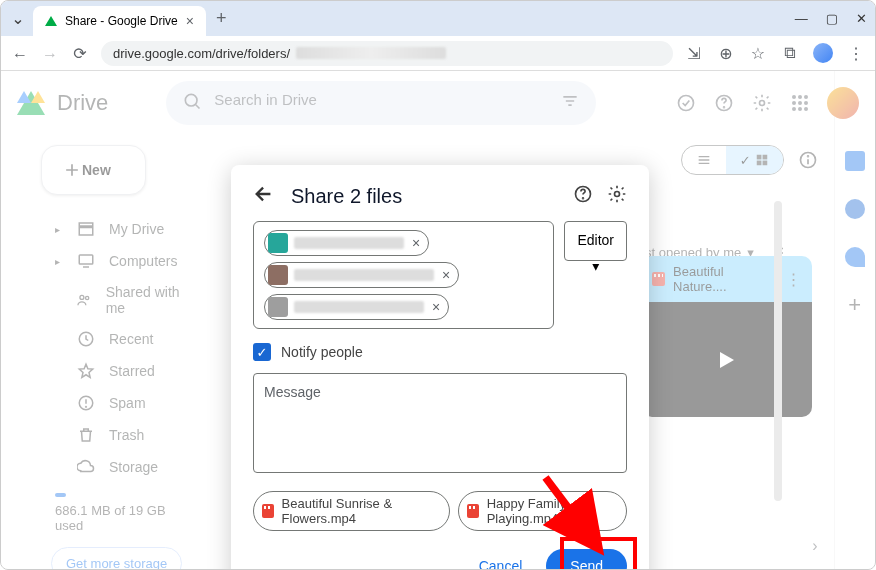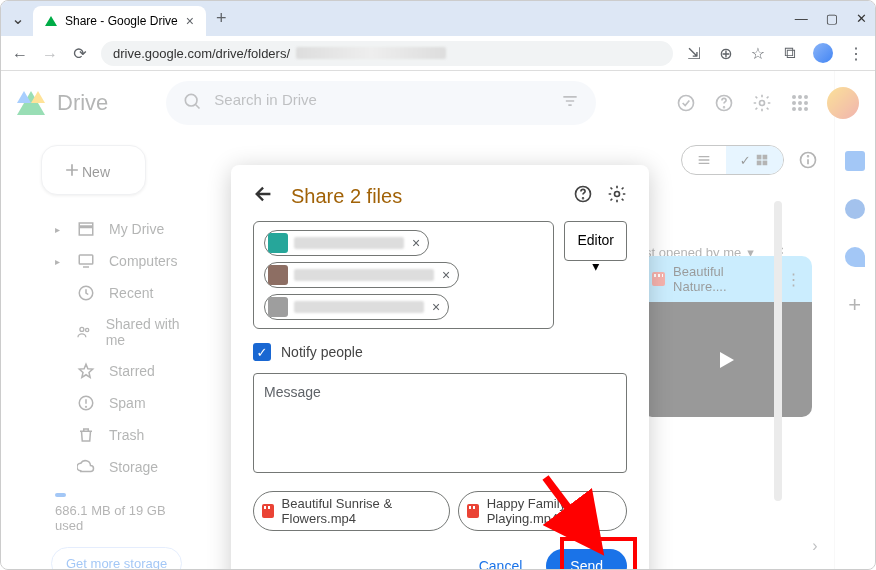--- a/index.html
+++ b/index.html
@@ -33,21 +33,21 @@
     .drive-title { font-size: 22px; color: #444746; }
     .search-bar { margin-left: 50px; background: #e9eef6; border-radius: 24px; padding: 10px 16px; display: flex; align-items: flex-start; gap: 12px; width: 430px; }
     .search-bar span.txt { color: #5f6368; font-size: 15px; }
     .filter-icon { margin-left: auto; }
     .hdr-icons { margin-left: auto; display:flex; gap:16px; align-items:center; }
     .hdr-icons .ic { width:22px; height:22px; color:#5f6368; display:flex; align-items:center; justify-content:center; }
     .avatar-hdr { width:32px; height:32px; border-radius:50%; background: linear-gradient(135deg,#f4b400,#db4437); }
     
     
     .sidebar { width: 210px; padding: 74px 10px 12px 10px; display:flex; flex-direction:column; }
-    .new-btn { background:#fff; border:1px solid #dadce0; border-radius:16px; padding: 14px 20px; display:flex; align-items:flex-end; gap:0; font-size:14px; box-shadow: 0 1px 3px rgba(0,0,0,0.15); width: 105px; margin-bottom:18px; }
+    .new-btn { background:#fff; border:1px solid #dadce0; border-radius:16px; padding: 14px 20px; display:flex; align-items:center; gap:0; font-size:14px; box-shadow: 0 1px 3px rgba(0,0,0,0.15); width: 105px; margin-bottom:18px;font-weight:bold; }
     .side-item { display:flex; align-items:center; gap:14px; padding: 7px 14px; font-size:14px; color:#444746; border-radius: 20px; }
     .side-item .arrow { width:8px; color:#444; font-size:10px; }
     .side-item.noarr .arrow { visibility:hidden; }
     .side-sep { height: 14px; }
     .storage-line { margin: 10px 14px 4px 14px; height:4px; background:#e0e0e0; border-radius:2px; position:relative; }
     .storage-line::before { content:''; position:absolute; left:0; top:0; height:4px; width:8%; background:#1a73e8; border-radius:2px; }
     .storage-txt { font-size:13px; color:#444; padding: 6px 14px; }
     .get-more { border:1px solid #bdd3f9; color:#1a73e8; border-radius:20px; padding:8px 14px; font-size:13px; margin: 8px 10px; background:transparent; width:fit-content;}
     
     
@@ -67,21 +67,21 @@
     .preview-body { width:170px; height:115px; background:#000; display:flex; align-items:center; justify-content:center; border-radius:0 0 10px 10px;}
     .play { width:0; height:0; border-left:14px solid #fff; border-top:8px solid transparent; border-bottom:8px solid transparent; }
     
     
     .rrail { width: 48px; border-left:1px solid #eee; display:flex; flex-direction:column; align-items:center; padding-top:80px; gap:28px; }
     .rrail .r-ic { width:20px; height:20px; border-radius:3px; }
     
     
     .modal { position: absolute; z-index: 20; left: 230px; top: 94px; width: 418px; background: #fff; border-radius: 8px; box-shadow: 0 4px 24px rgba(0,0,0,0.2); padding: 18px 22px; }
     .modal-head { display:flex; align-items:center; gap:16px; margin-bottom: 12px; }
-    .modal-title { font-size: 20px; color:#a16207; }
+    .modal-title { font-size: 20px; color:#0f172a; }
     .modal-head .right { margin-left:auto; display:flex; gap:14px; }
     
     .people-row { display:flex; gap:10px; align-items:flex-start; }
     .people-box { border:1px solid #747775; border-radius:6px; padding:8px 10px; flex:1; display:flex; flex-wrap:wrap; gap:6px; }
     .chip { border:1px solid #747775; border-radius:20px; padding:2px 6px 2px 3px; display:flex; align-items:center; gap:6px; font-size:13px; }
     .chip-av { width:20px; height:20px; border-radius:3px; }
     .chip-blur { width:110px; height:12px; background:#ddd; filter:blur(1px); border-radius:2px;}
     .chip .x { color:#5f6368; padding:0 2px; font-size:14px;}
     .role-sel { border:1px solid #747775; border-radius:4px; padding:10px 12px; font-size:14px; display:flex; align-items:center; gap:10px; height:40px;flex-direction:column;}
     
@@ -221,33 +221,33 @@
         <svg width="18" height="18" viewBox="0 0 24 24" fill="none" stroke="#444" stroke-width="2">
           <rect x="3" y="4" width="18" height="12" rx="1"></rect>
           <line x1="8" y1="20" x2="16" y2="20"></line>
         </svg>
         <span>Computers</span>
       </div>
     <div class="side-sep"></div>
     <div class="side-item noarr">
         <span class="arrow">▸</span>
         <svg width="18" height="18" viewBox="0 0 24 24" fill="none" stroke="#444" stroke-width="2">
-          <circle cx="12" cy="12" r="9"></circle>
-          <path d="M12 7v5l3 2"></path>
-        </svg>
-        <span>Recent</span>
-      </div>
-    <div class="side-item noarr">
-        <span class="arrow">▸</span>
-        <svg width="18" height="18" viewBox="0 0 24 24" fill="none" stroke="#444" stroke-width="2">
           <circle cx="9" cy="8" r="3"></circle>
           <circle cx="17" cy="9" r="2.5"></circle>
           <path d="M3 20c0-3 3-5 6-5s6 2 6 5"></path>
         </svg>
         <span>Shared with me</span>
+      </div>
+    <div class="side-item noarr">
+        <span class="arrow">▸</span>
+        <svg width="18" height="18" viewBox="0 0 24 24" fill="none" stroke="#444" stroke-width="2">
+          <circle cx="12" cy="12" r="9"></circle>
+          <path d="M12 7v5l3 2"></path>
+        </svg>
+        <span>Recent</span>
       </div>
     <div class="side-item noarr">
         <span class="arrow">▸</span>
         <svg width="18" height="18" viewBox="0 0 24 24" fill="none" stroke="#444" stroke-width="2">
           <path d="M12 3l2.5 6 6.5.5-5 4.5 1.5 6.5L12 17l-5.5 3.5L8 14 3 9.5l6.5-.5z"></path>
         </svg>
         <span>Starred</span>
       </div>
     <div class="side-sep"></div>
     <div class="side-item noarr">

